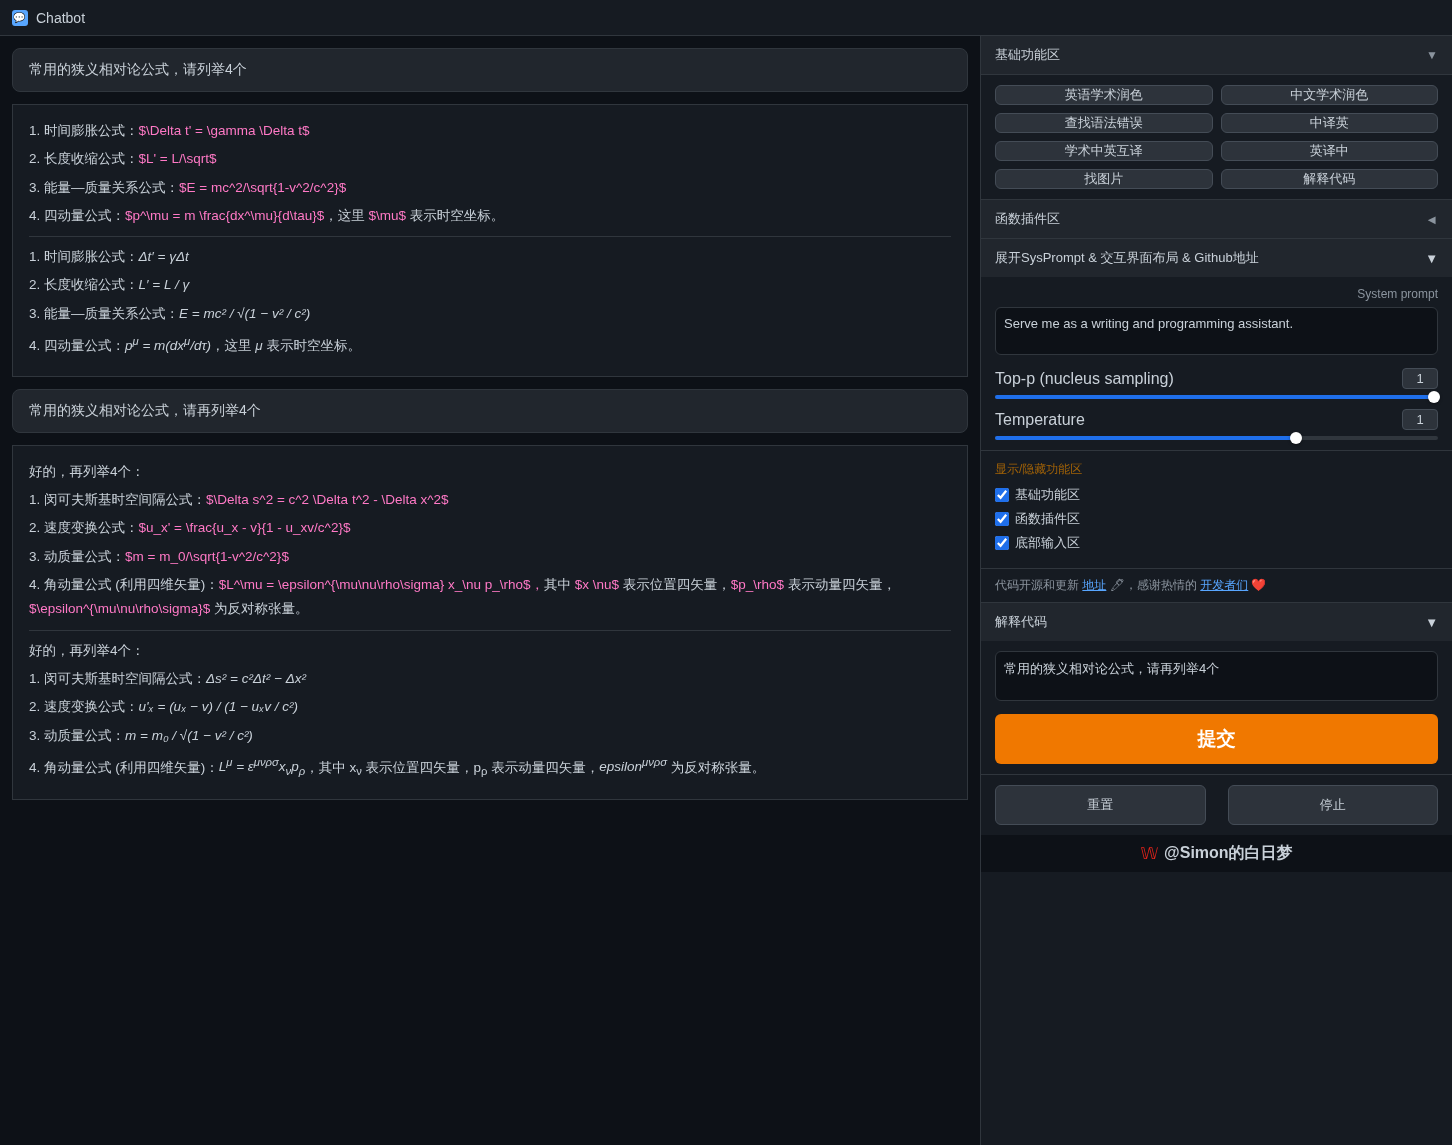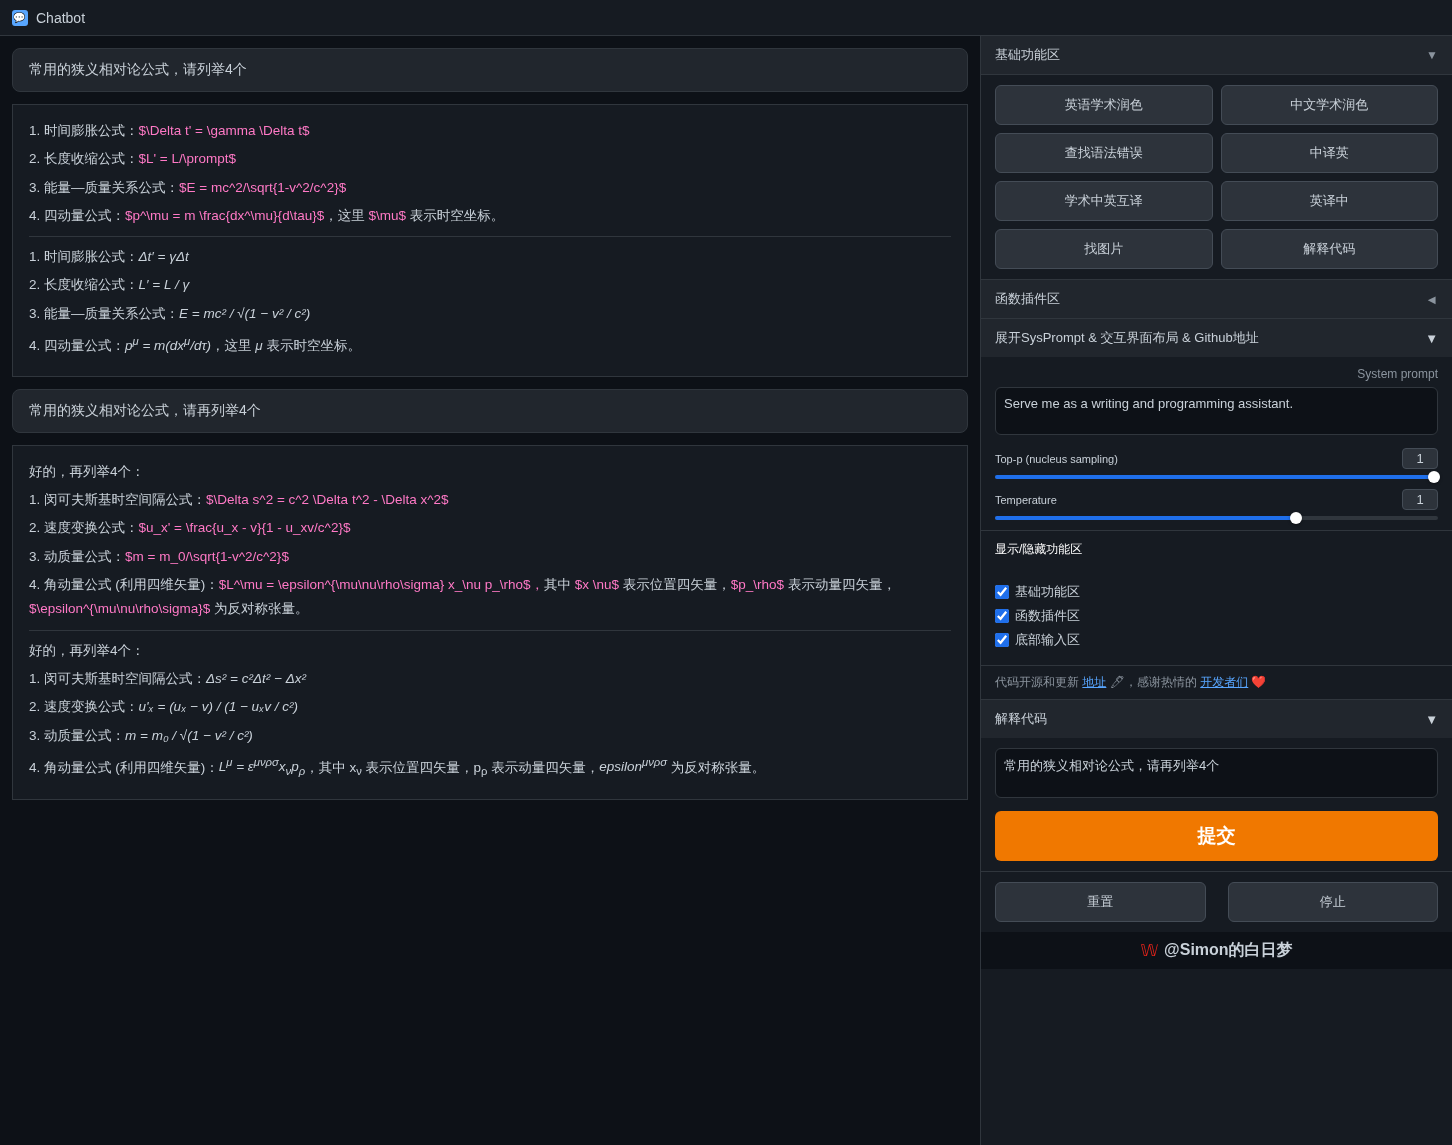--- a/index.html
+++ b/index.html
@@ -112,21 +112,21 @@
       gap: 8px;
       padding: 10px 14px;
       background: #161b22;
       border-bottom: 1px solid #30363d;
     }
     .func-btn {
       background: #2d333b;
       border: 1px solid #444c56;
       border-radius: 6px;
       color: #c9d1d9;
-      padding: 10px 8px;
+      padding: 0 8px;
       cursor: pointer;
       font-size: 13px;
       text-align: center;
       font-family: inherit;
     }
 
     
     .plugin-section {
       display: flex;
       align-items: center;
@@ -174,21 +174,21 @@
       font-size: 13px;
       font-family: inherit;
       resize: none;
     }
     .param-row {
       display: flex;
       align-items: center;
       justify-content: space-between;
       margin-top: 10px;
     }
-    .param-label { font-size: 11px; color: #c9d1d9; }
+    .param-label { font-size: 16px; color: #c9d1d9; }
     .param-value { 
       background: #2d333b;
       border: 1px solid #444c56;
       border-radius: 4px;
       color: #c9d1d9;
       padding: 2px 8px;
       font-size: 13px;
       min-width: 36px;
       text-align: center;
     }
@@ -224,21 +224,21 @@
       top: -4px;
       box-shadow: 0 1px 3px rgba(0,0,0,0.4);
     }
 
     
     .display-section {
       padding: 10px 14px;
       background: #161b22;
       border-bottom: 1px solid #30363d;
     }
-    .display-label { font-size: 12px; color: #ffffff; margin-bottom: 25px; }
+    .display-label { font-size: 12px; color: #a16207; margin-bottom: 8px; }
     .checkbox-row { display: flex; align-items: center; gap: 6px; margin-bottom: 6px; }
     .checkbox-row input[type=checkbox] {
       accent-color: #1f6feb;
       width: 14px; height: 14px;
     }
     .checkbox-label { font-size: 13px; color: #c9d1d9; }
 
     
     .source-row {
       padding: 8px 14px;
@@ -346,21 +346,21 @@
 
     <div class="user-message">
       <span>常用的狭义相对论公式，请列举4个</span>
     </div>
 
     <div class="assistant-message">
       <div class="msg-item">
         <span>1. 时间膨胀公式：</span><span class="pink">$\Delta t' = \gamma \Delta t$</span>
       </div>
       <div class="msg-item">
-        <span>2. 长度收缩公式：</span><span class="pink">$L' = L/\prompt$</span>
+        <span>2. 长度收缩公式：</span><span class="pink">$L' = L/\sqrt$</span>
       </div>
       <div class="msg-item">
         <span>3. 能量—质量关系公式：</span><span class="pink">$E = mc^2/\sqrt{1-v^2/c^2}$</span>
       </div>
       <div class="msg-item">
         <span>4. 四动量公式：</span><span class="pink">$p^\mu = m \frac{dx^\mu}{d\tau}$</span><span>，这里 </span><span class="pink">$\mu$</span><span> 表示时空坐标。</span>
       </div>
       <hr class="separator-line">
       <div class="msg-item">1. 时间膨胀公式：<span class="math-italic">Δt′ = γΔt</span></div>
       <div class="msg-item">2. 长度收缩公式：<span class="math-italic">L′ = L / γ</span></div>

